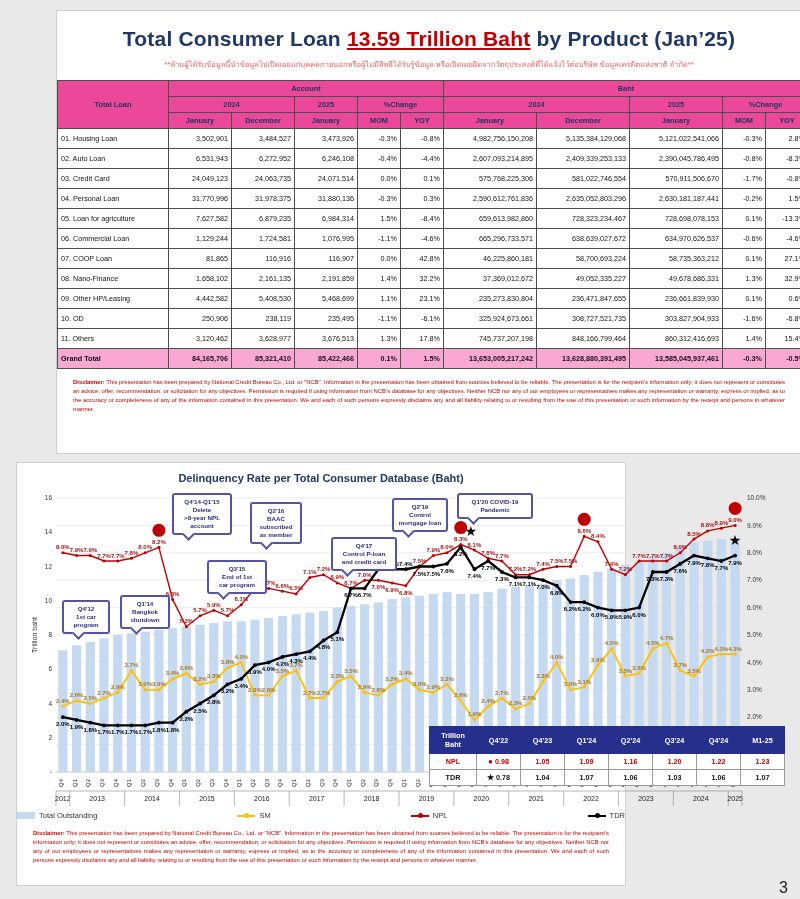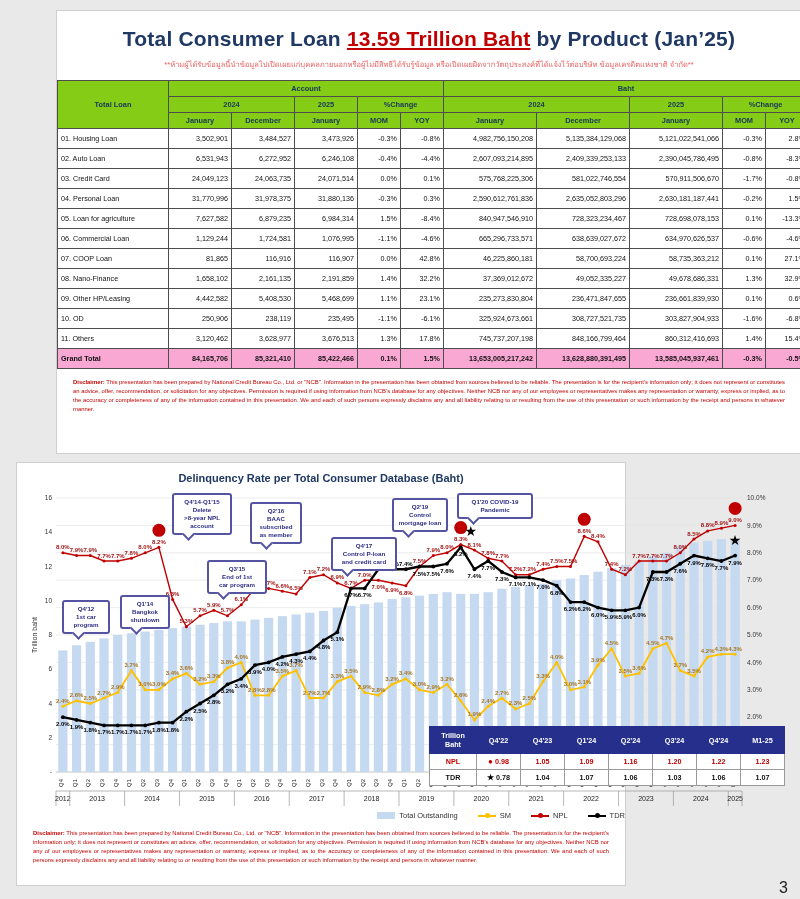--- a/index.html
+++ b/index.html
@@ -7,21 +7,21 @@
   .card{position:absolute;background:#fff;border:1px solid #cfcfcf;box-sizing:border-box;}
   #card1{left:16px;top:10px;width:746px;height:444px;margin-left:40px;}
   #card2{left:16px;top:462px;width:610px;height:424px;}
 
   .title{text-align:center;margin-top:16px;font-size:21px;font-weight:bold;color:#1f3864;letter-spacing:.2px;}
   .title .hl{color:#c00000;text-decoration:underline;}
   .thai{text-align:center;color:#e86060;font-size:7.5px;margin-top:7px;}
 
   table.loan{margin:10px auto 0;border-collapse:collapse;font-size:7.2px;color:#111;}
   table.loan th,table.loan td{border:1px solid #4d4d4d;padding:3px 3px;}
-  table.loan th{background:#84cc16;color:#17365d;font-size:7.4px;}
+  table.loan th{background:#ec4899;color:#17365d;font-size:7.4px;}
   table.loan td{text-align:right;height:13px;}
   table.loan td.lbl{text-align:left;min-width:104px;}
   table.loan .acct{min-width:56px;}
   table.loan .baht{min-width:86px;}
   table.loan .pct{min-width:36px;}
   table.loan tfoot td{background:#f9a8d4;font-weight:bold;}
 
   .disc{margin:9px 16px 0;font-size:5.9px;color:#c00000;line-height:1.5;text-align:justify;}
   .disc b{color:#c00000;}
 
@@ -37,21 +37,21 @@
 
   .inset{position:absolute;left:399px;top:238px;border-collapse:collapse;font-size:7.2px;z-index:2;background:#fff;}
   .inset th{background:#26308c;color:#fff;padding:4px 3px;border:1px solid #26308c;font-size:7.2px;min-width:37px;}
   .inset th.corner{min-width:40px;}
   .inset td{border:1px solid #9a9a9a;padding:3px 3px;text-align:center;font-weight:bold;color:#111;}
   .inset tr.npl td{color:#c00000;}
   .inset .mk{font-size:8px;margin-right:2px;}
   .inset tr.npl .mk{color:#c00000;}
   .inset tr.tdr .mk{color:#000;}
 
-  .legend{display:flex;justify-content:flex-end;align-items:center;gap:20px;font-size:7.5px;color:#333;margin-top:1px;}
+  .legend{display:flex;justify-content:space-between;align-items:center;gap:20px;font-size:7.5px;color:#333;margin-top:1px;}
   .legend .item{display:flex;align-items:center;gap:4px;}
   .legend .sw-bar{width:18px;height:7px;background:#c5d9f1;display:inline-block;}
   .legend .sw-line{width:18px;height:2px;display:inline-block;position:relative;}
   .legend .sw-line i{position:absolute;left:7px;top:-2px;width:5px;height:5px;border-radius:50%;display:block;}
 
   .remarks{color:#2456b4;font-size:7.6px;margin:7px 16px 0;}
   .pagenum{position:absolute;right:12px;bottom:2px;font-size:16px;color:#222;}
 </style>
 </head>
 <body>
@@ -141,21 +141,21 @@
           <td class="pct">-0.2%</td>
           <td class="pct">1.5%</td>
         </tr>
         <tr>
           <td class="lbl">05. Loan for agriculture</td>
           <td class="acct">7,627,582</td>
           <td class="acct">6,879,235</td>
           <td class="acct">6,984,314</td>
           <td class="pct">1.5%</td>
           <td class="pct">-8.4%</td>
-          <td class="baht">840,947,546,910</td>
+          <td class="baht">659,613,982,860</td>
           <td class="baht">728,323,234,467</td>
           <td class="baht">728,698,078,153</td>
           <td class="pct">0.1%</td>
           <td class="pct">-13.3%</td>
         </tr>
         <tr>
           <td class="lbl">06. Commercial Loan</td>
           <td class="acct">1,129,244</td>
           <td class="acct">1,724,581</td>
           <td class="acct">1,076,995</td>

